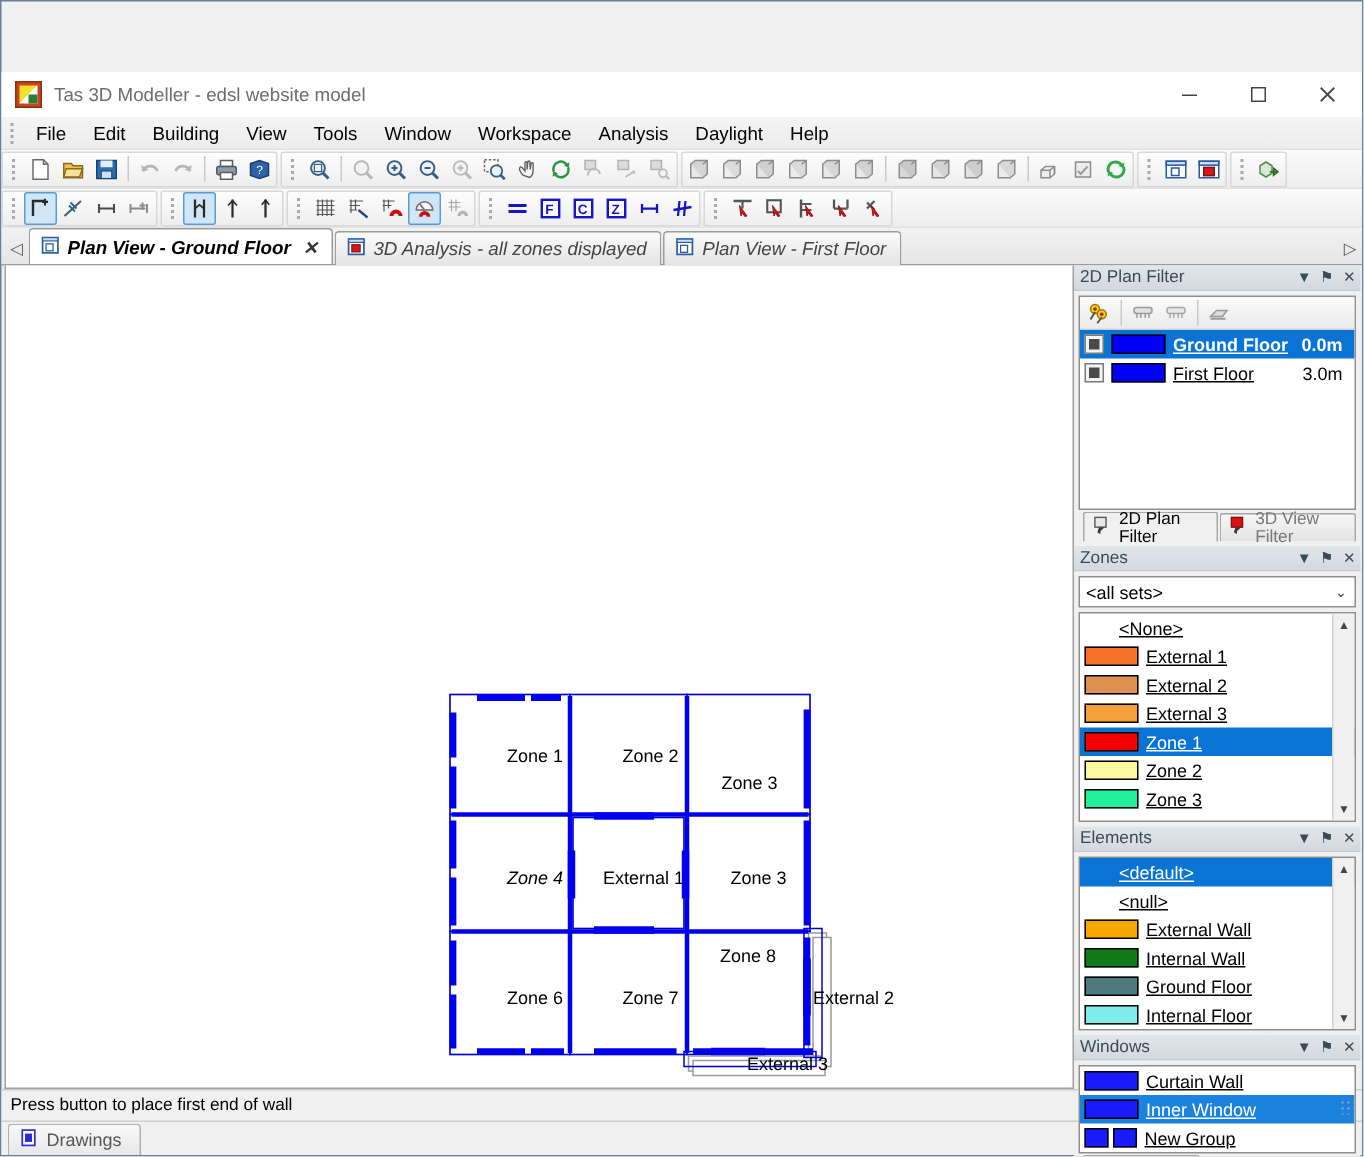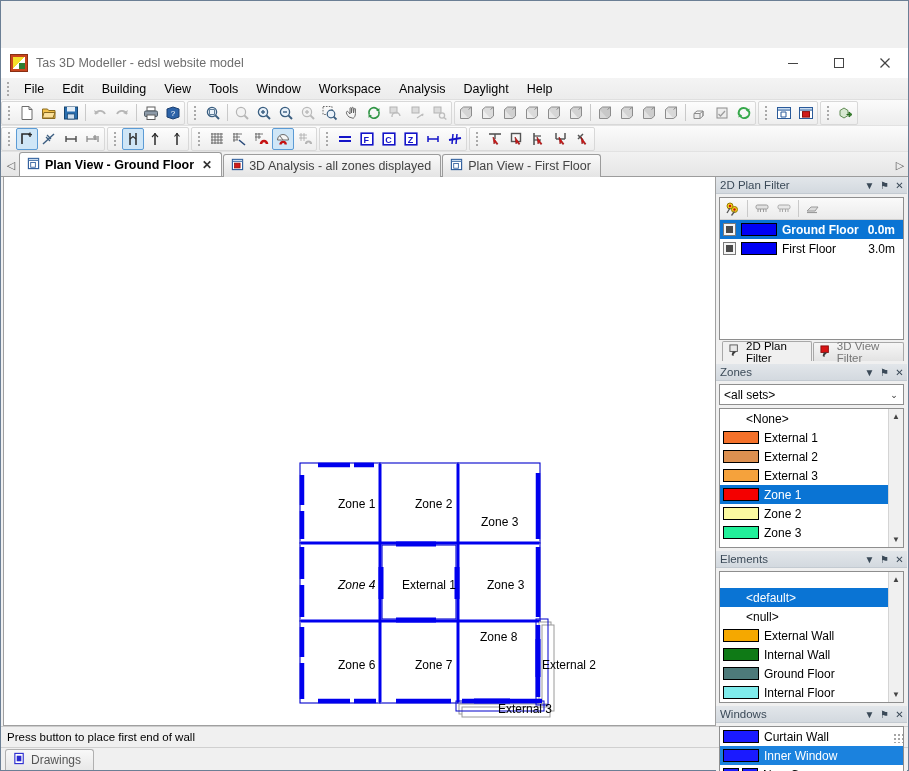--- a/index.html
+++ b/index.html
@@ -94,21 +94,21 @@
   .tab-nav {
     width:16px; height:22px; display:flex; align-items:center; justify-content:center;
     color:#555; font-size:11px;
   }
   .tab {
     height:23px; display:flex; align-items:center; gap:5px;
     padding:0 9px 0 7px; margin-right:1px;
     background: linear-gradient(#fafafa,#e4e4e4);
     border:1px solid #9c9c9c; border-bottom:none;
     border-radius:3px 3px 0 0; font-size:12.5px; color:#444;
-    position:relative; top:1px;
+    position:relative; top:1px;font-style:italic;
   }
   .tab.selected {
     background:#ffffff; color:#000; font-weight:bold; top:0; height:24px;
   }
   .tab .close { font-size:12px; color:#333; font-weight:bold; margin-left:3px; }
 
   
   .body { flex:1 1 auto; display:flex; min-height:0; }
 
   
@@ -158,21 +158,21 @@
     padding-left:3px; gap:5px; color:#000;
   }
   .row.sel { background:#0a74d4; color:#ffffff; }
   .row.sel2 { background:#1b82de; color:#ffffff; }
   .swatch { width:36px; height:13px; border:1px solid #000; flex:0 0 36px; }
   .chk {
     width:13px; height:13px; border:1px solid #7a7a7a; background:#f4f4f4;
     display:flex; align-items:center; justify-content:center; flex:0 0 13px;
   }
   .chk i { width:7px; height:7px; background:#4a4a4a; display:block; }
-  .row .name { flex:1 1 auto; }
+  .row .name { flex:1 1 auto;text-decoration:underline; }
   .row .val { padding-right:8px; }
   .combo {
     height:21px; background:#ffffff; border:1px solid #8e8e8e;
     display:flex; align-items:center; padding-left:4px; font-size:12px;
     margin-bottom:3px; color:#000;
   }
   .combo .cv { flex:1 1 auto; }
   .combo .ca { width:18px; text-align:center; color:#333; font-size:9px; }
   .scrollv {
     position:absolute; right:0; top:0; bottom:0; width:15px;
@@ -993,21 +993,21 @@
 
       <div class="panel" style="flex:0 0 128px;">
         <div class="panel-head">
           <span class="t">Elements</span>
           <span class="ic">▼</span>
           <span class="ic">⚑</span>
           <span class="ic">✕</span>
         </div>
         <div class="panel-body" style="flex:1 1 auto;">
           <div class="listbox">
-            <div class="row sel" style="padding-left:26px;margin-top:16px;">
+            <div class="row sel" style="padding-left:26px;">
               <span class="name">&lt;default&gt;</span>
             </div>
             <div class="row" style="padding-left:26px;">
               <span class="name">&lt;null&gt;</span>
             </div>
             <div class="row">
               <span class="swatch" style="background:#f5a800;"></span>
               <span class="name">External Wall</span>
             </div>
             <div class="row">

